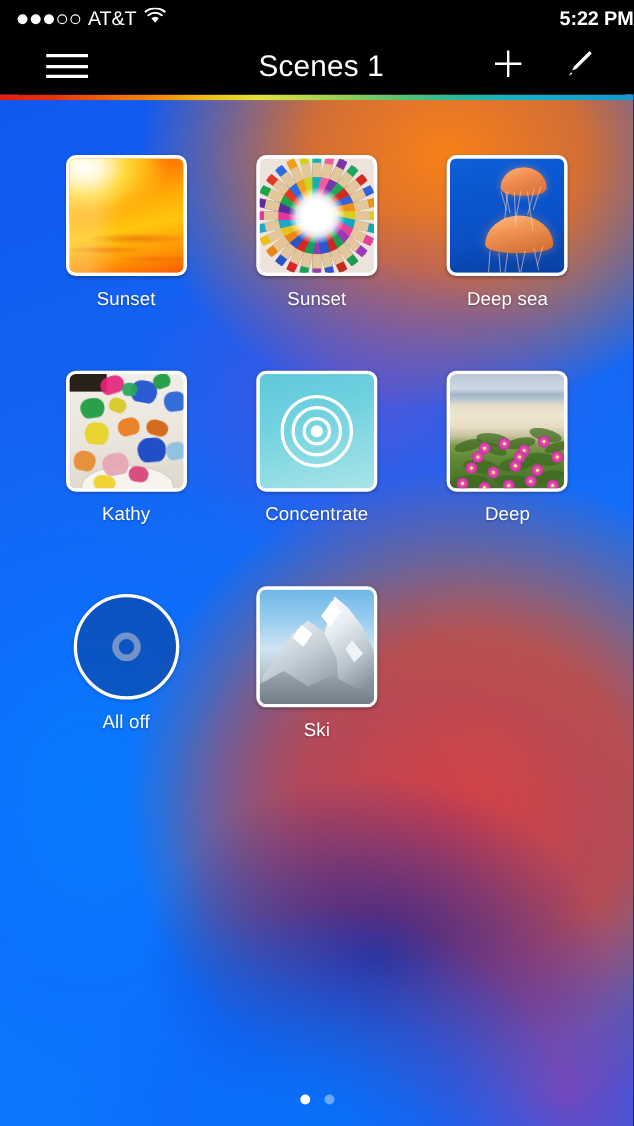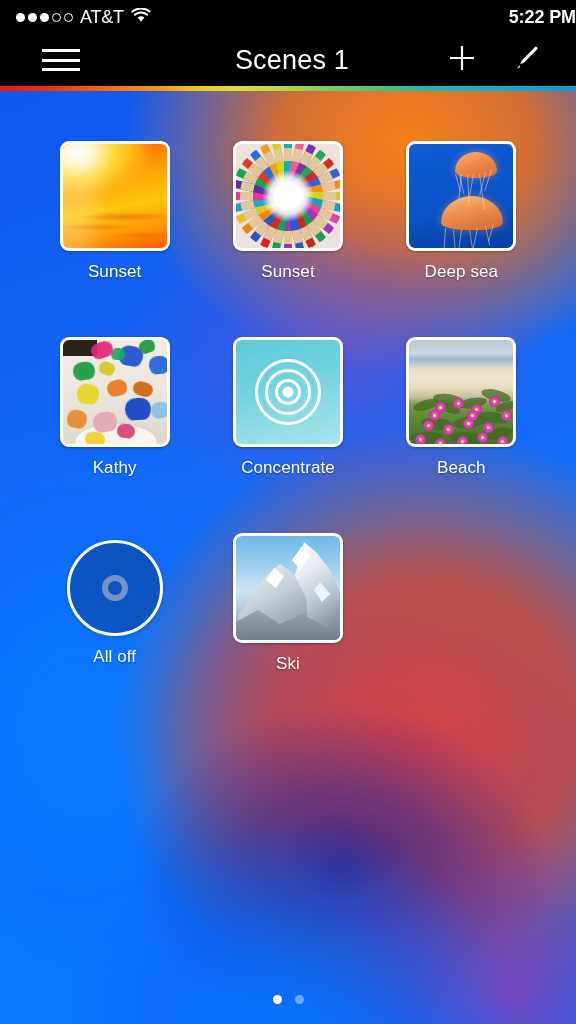--- a/index.html
+++ b/index.html
@@ -724,21 +724,21 @@
               <span class="flower" style="left: 92px; top: 70px;"></span>
               <span class="flower" style="left: 6px; top: 94px;"></span>
               <span class="flower" style="left: 26px; top: 98px;"></span>
               <span class="flower" style="left: 48px; top: 96px;"></span>
               <span class="flower" style="left: 68px; top: 92px;"></span>
               <span class="flower" style="left: 88px; top: 96px;"></span>
               <span class="flower" style="left: 58px; top: 70px;"></span>
               <span class="flower" style="left: 20px; top: 70px;"></span>
             </div>
         </div>
-        <div class="scene-label">Beach</div>
+        <div class="scene-label">Deep</div>
       </div>
 
       <div class="scene-cell alloff-cell">
         <div class="alloff-circle">
           <div class="power-ring"></div>
         </div>
         <div class="scene-label">All off</div>
       </div>
 
       <div class="scene-cell">

